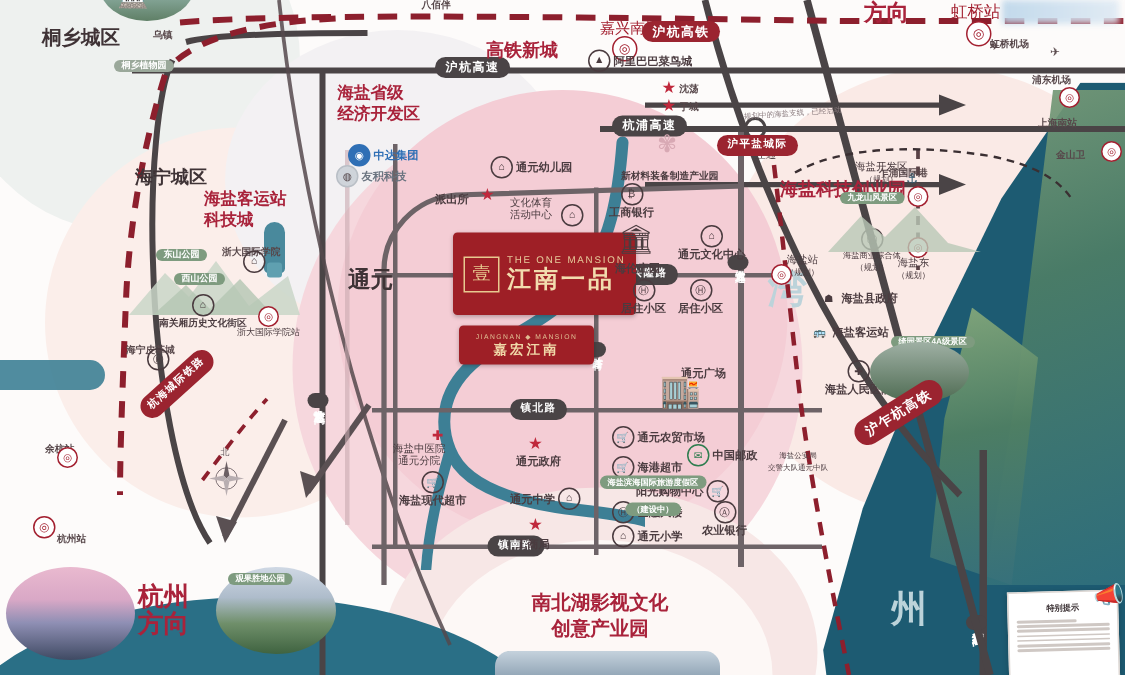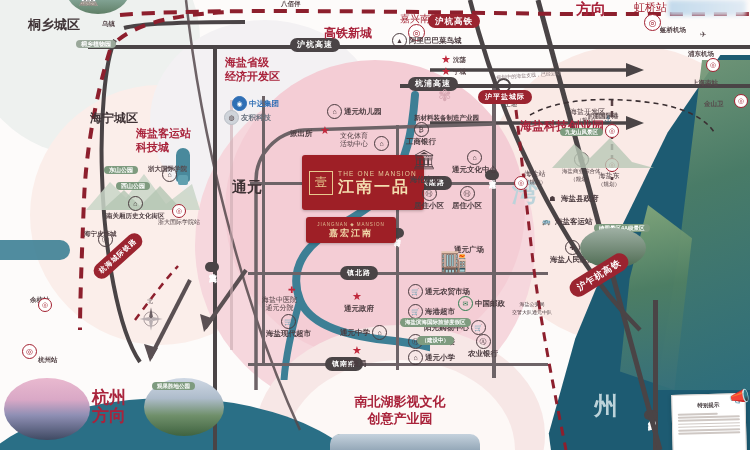--- a/index.html
+++ b/index.html
@@ -92,21 +92,21 @@
     position:absolute;background:#9e1f26;border-radius:3px;
     display:flex;flex-direction:column;align-items:center;justify-content:center;
     box-shadow:0 1px 3px rgba(0,0,0,.25);
   }
   .logo-mark{
     width:22px;height:22px;border:1.6px solid #e8c98f;
     display:flex;align-items:center;justify-content:center;
     font-size:12px;color:#e8c98f;
   }
   .logo-en{font-size:6.5px;color:#e6cb9b;letter-spacing:1.2px;line-height:9px;}
-  .logo-cn{font-size:16px;color:#f2dcae;font-weight:bold;letter-spacing:2px;line-height:18px;}
+  .logo-cn{font-size:16px;color:#f2dcae;font-weight:bold;letter-spacing:2px;line-height:18px;font-family:Liberation Mono, monospace;}
   .sub-en{font-size:4.5px;color:#e0bd92;letter-spacing:1px;line-height:7px;}
   .sub-cn{font-size:9px;color:#f0d8a8;font-weight:bold;letter-spacing:2px;line-height:11px;}
 
   
   .photo{
     position:absolute;border-radius:50%;overflow:hidden;
   }
   .ph-sunset{background:linear-gradient(180deg,#e9b9cf 0%,#d9a8c6 35%,#8f8fb4 60%,#3f4a63 100%);}
   .ph-park{background:linear-gradient(180deg,#cfd8e4 0%,#aebccb 35%,#6f8f6a 65%,#3f6340 100%);}
   .ph-topleft{background:linear-gradient(180deg,#cfe0e6 0%,#9fc0ba 45%,#5f7f66 100%);}

